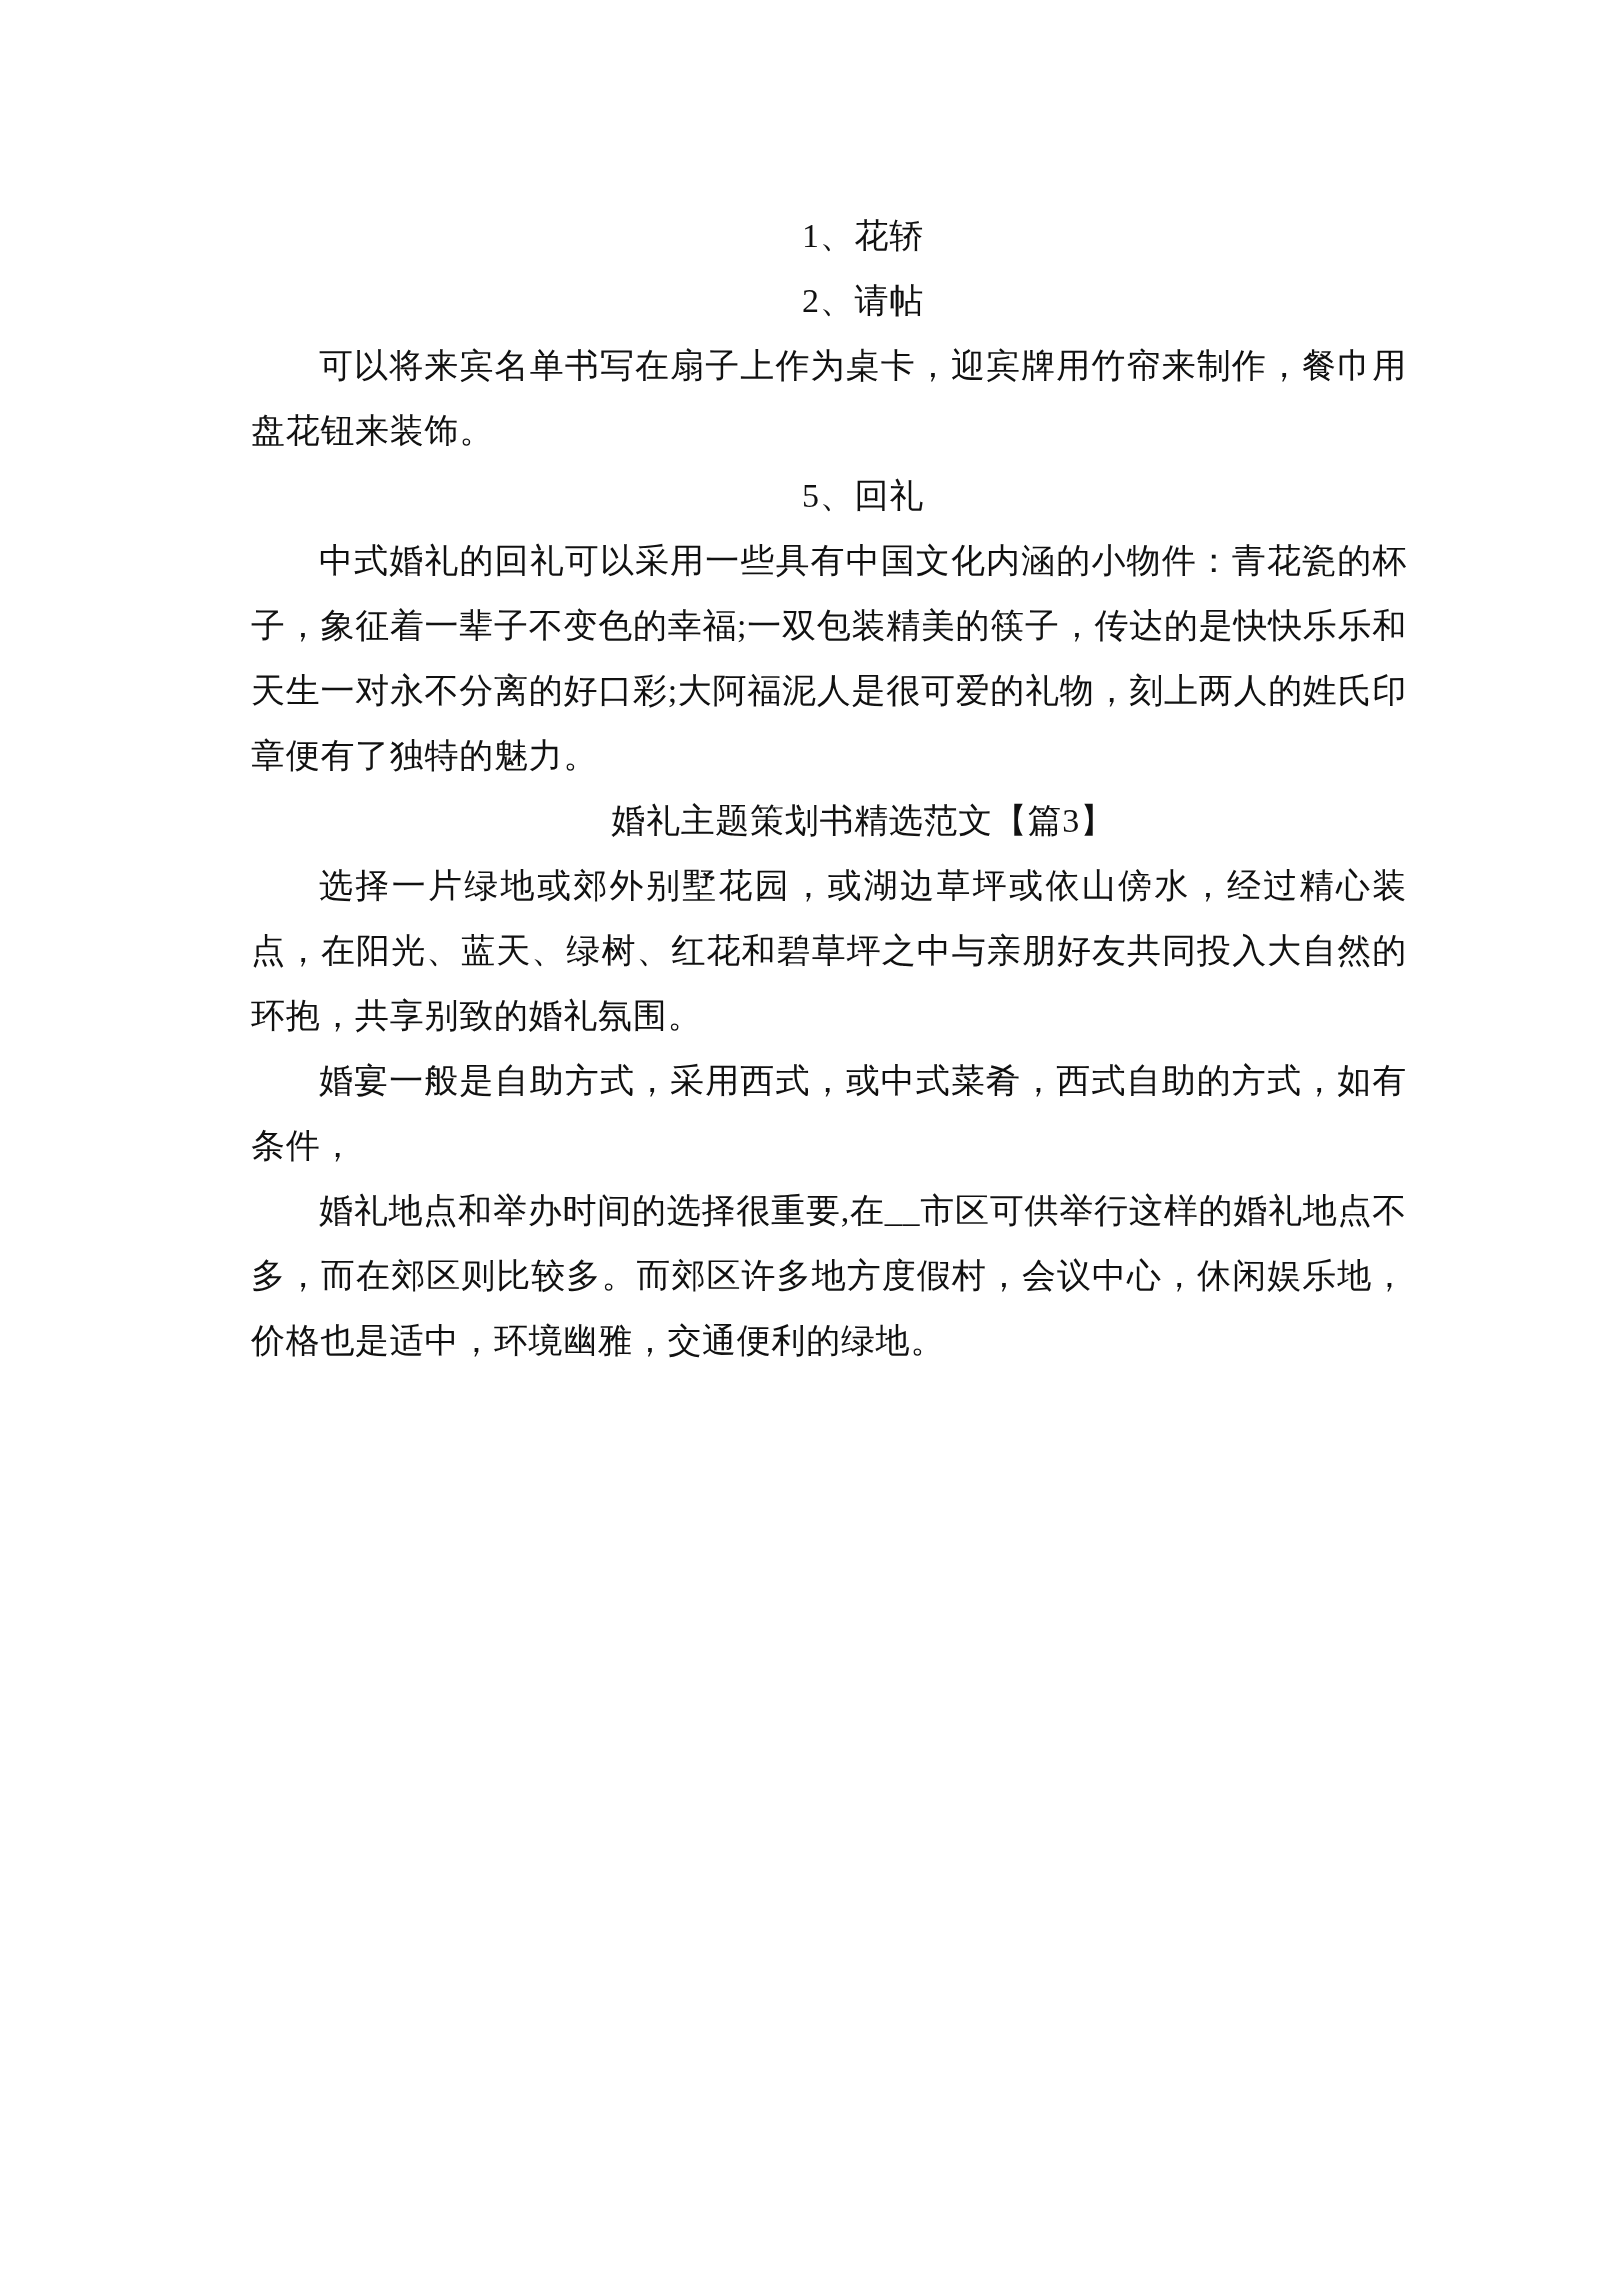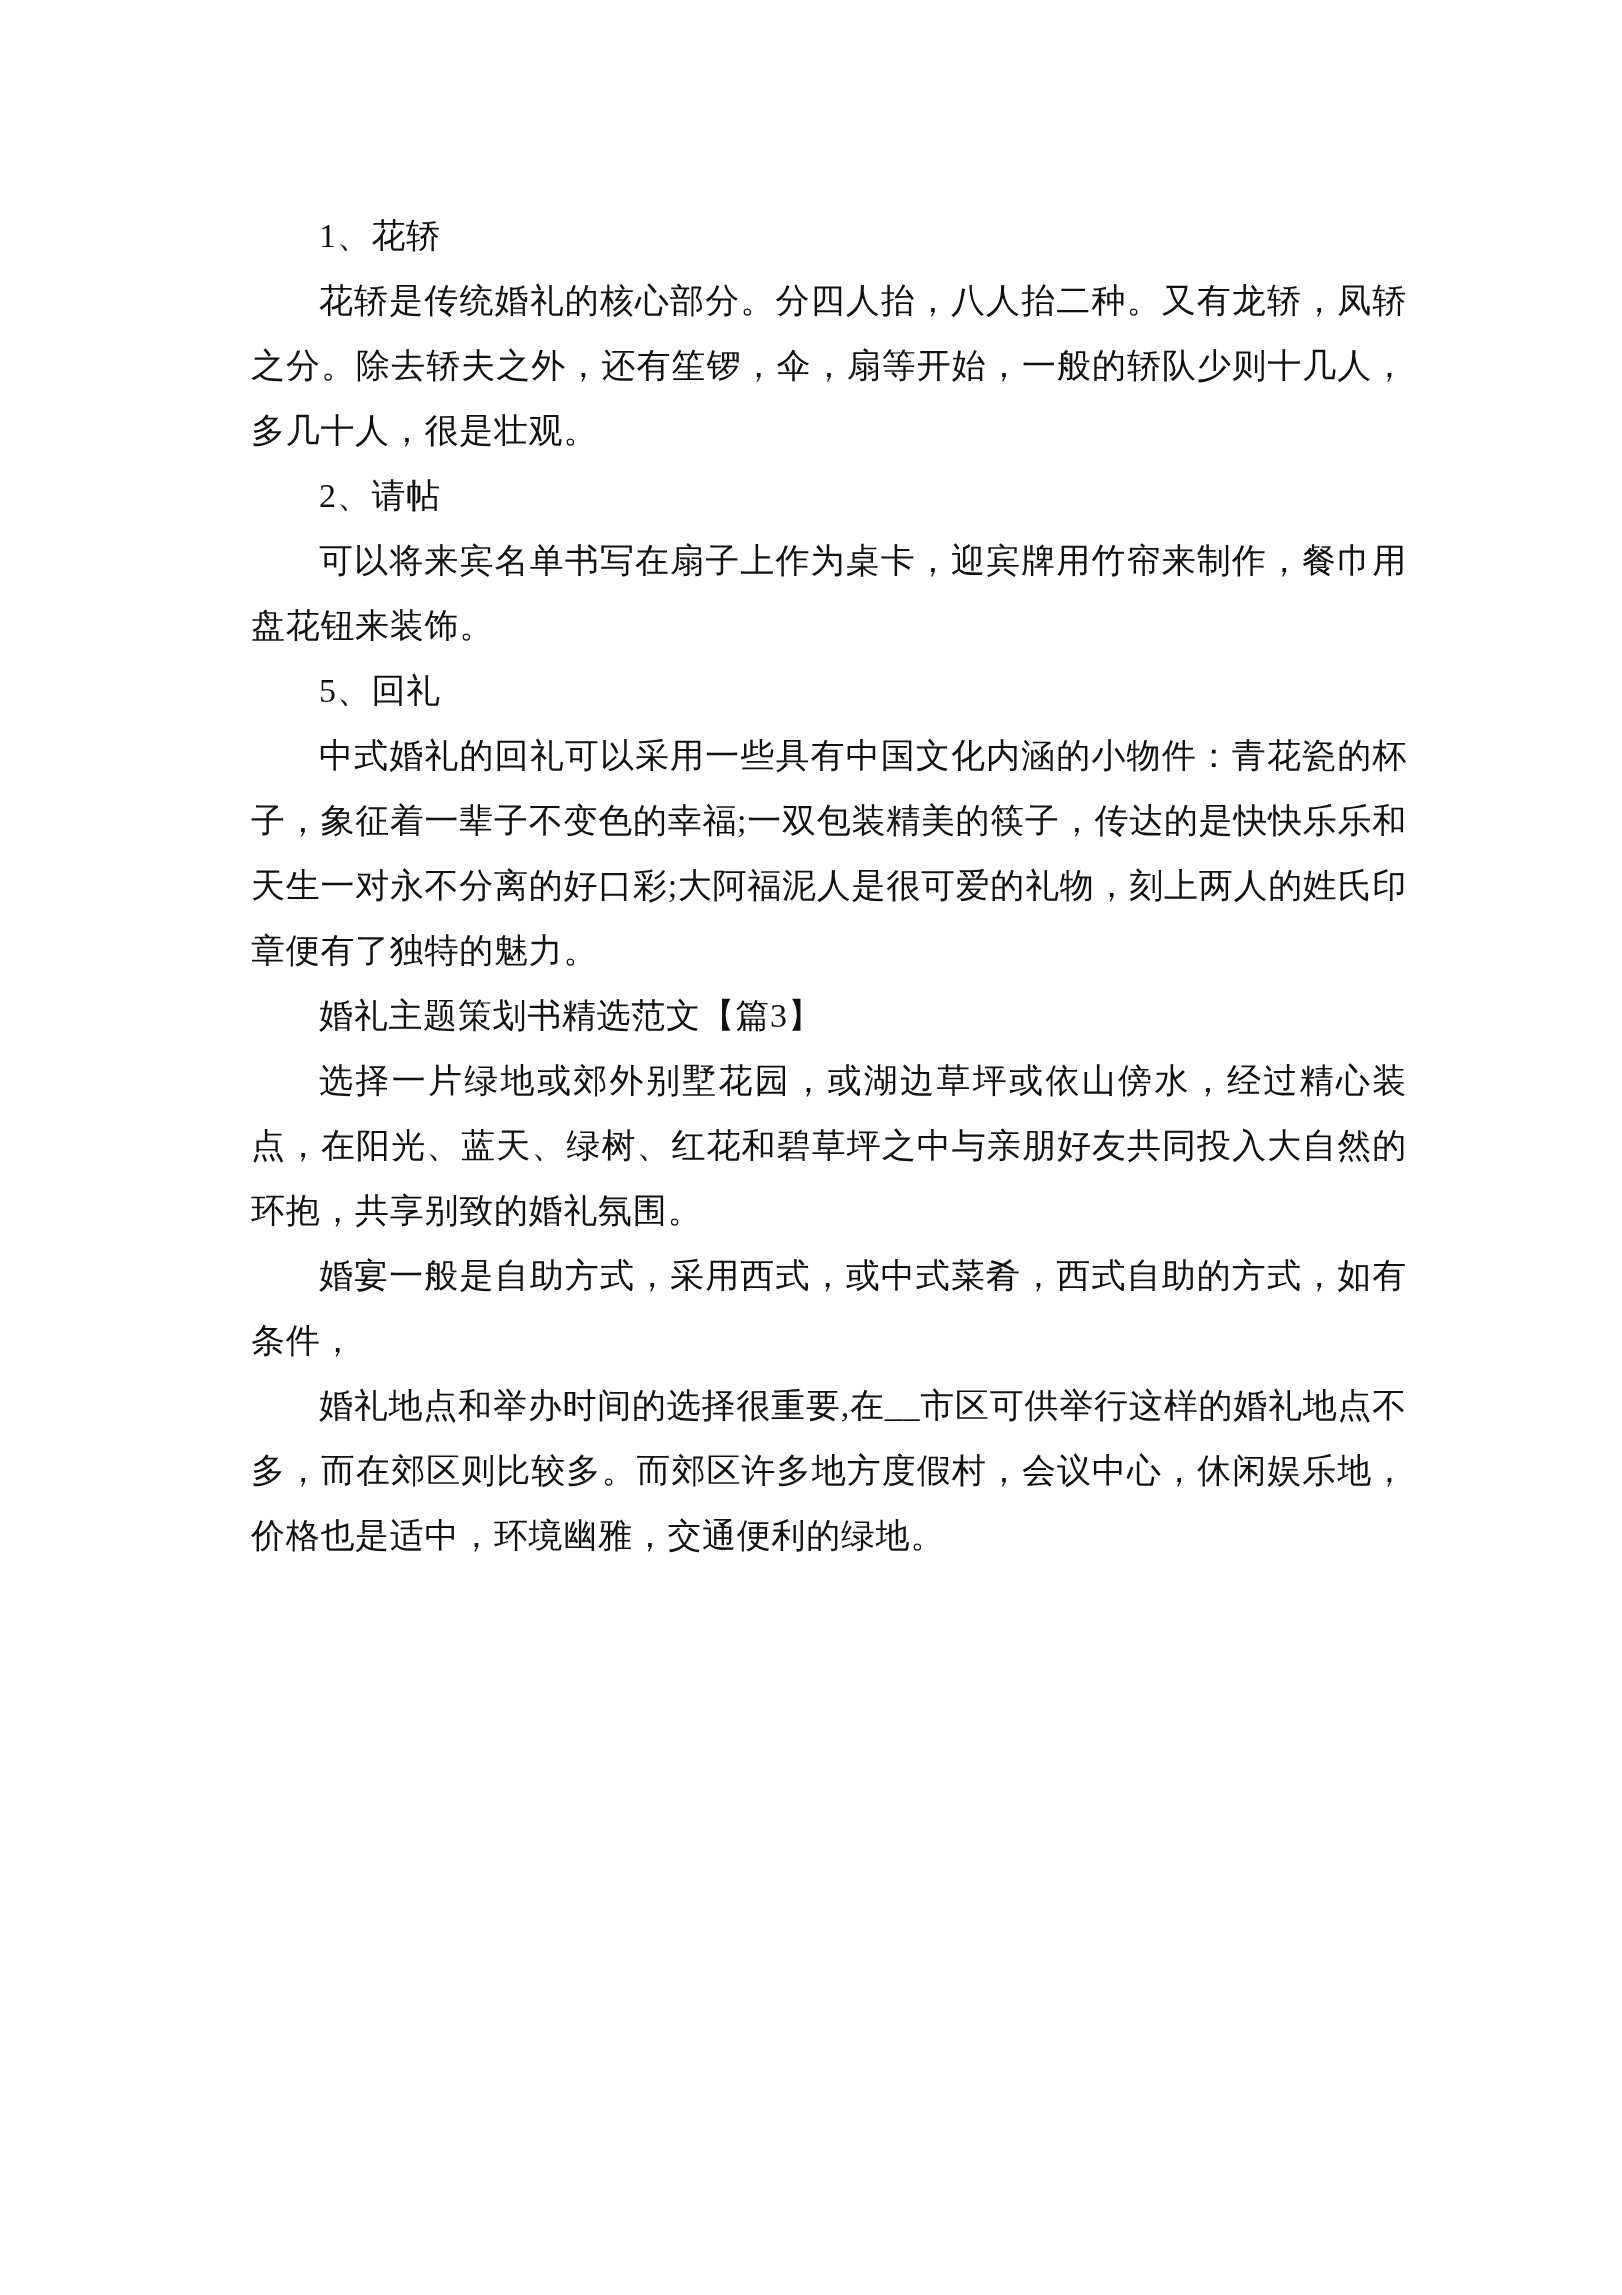--- a/index.html
+++ b/index.html
@@ -21,30 +21,29 @@
   .doc-body p {
     margin: 0;
     font-size: 34px;
     line-height: 65px;
     letter-spacing: 0.7px;
     text-align: justify;
     text-indent: 2em;
     word-break: break-all;
   }
   .doc-body p.heading {
-    text-align: left;
+    text-align: center;
   }
 </style>
 </head>
 <body>
 
 <div class="page">
   <div class="doc-body">
     <p class="heading">1、花轿</p>
-    <p>花轿是传统婚礼的核心部分。分四人抬，八人抬二种。又有龙轿，凤轿之分。除去轿夫之外，还有笙锣，伞，扇等开始，一般的轿队少则十几人，多几十人，很是壮观。</p>
     <p class="heading">2、请帖</p>
     <p>可以将来宾名单书写在扇子上作为桌卡，迎宾牌用竹帘来制作，餐巾用盘花钮来装饰。</p>
     <p class="heading">5、回礼</p>
     <p>中式婚礼的回礼可以采用一些具有中国文化内涵的小物件：青花瓷的杯子，象征着一辈子不变色的幸福;一双包装精美的筷子，传达的是快快乐乐和天生一对永不分离的好口彩;大阿福泥人是很可爱的礼物，刻上两人的姓氏印章便有了独特的魅力。</p>
     <p class="heading">婚礼主题策划书精选范文【篇3】</p>
     <p>选择一片绿地或郊外别墅花园，或湖边草坪或依山傍水，经过精心装点，在阳光、蓝天、绿树、红花和碧草坪之中与亲朋好友共同投入大自然的环抱，共享别致的婚礼氛围。</p>
     <p>婚宴一般是自助方式，采用西式，或中式菜肴，西式自助的方式，如有条件，</p>
     <p>婚礼地点和举办时间的选择很重要,在__市区可供举行这样的婚礼地点不多，而在郊区则比较多。而郊区许多地方度假村，会议中心，休闲娱乐地，价格也是适中，环境幽雅，交通便利的绿地。</p>
   </div>
 </div>

